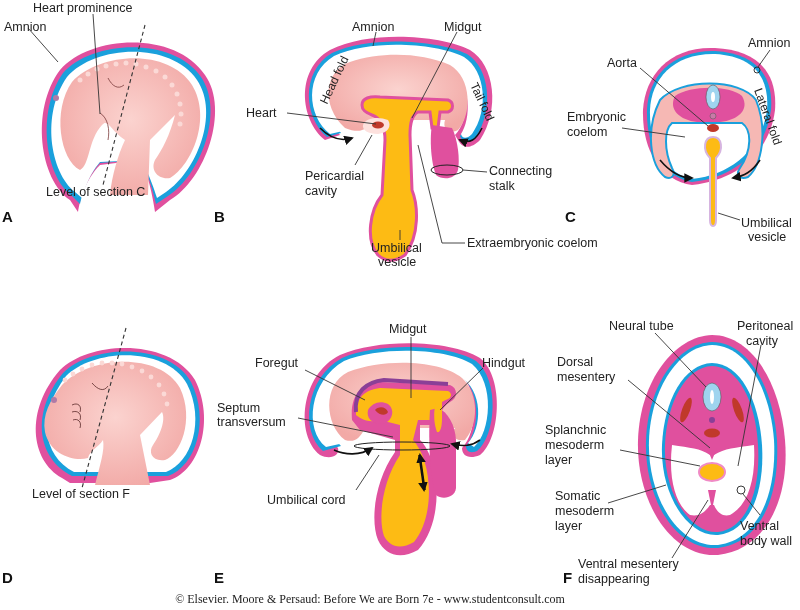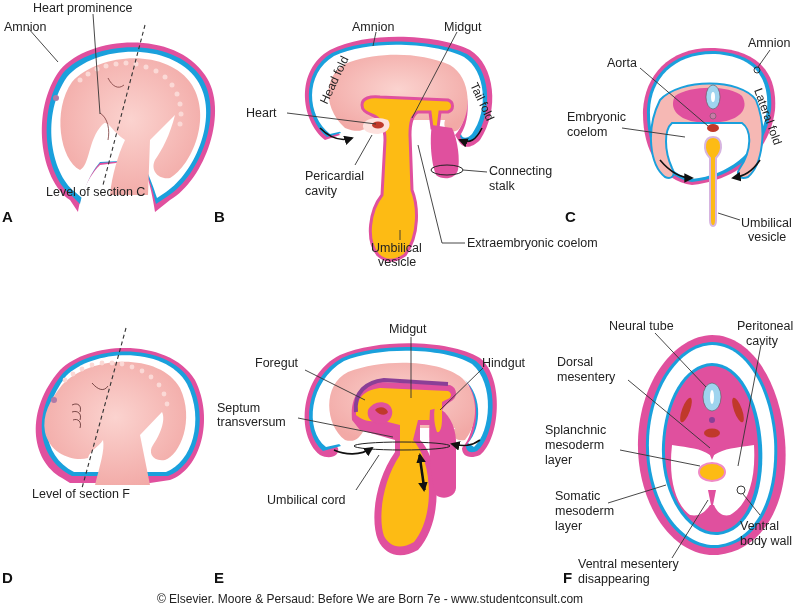--- a/index.html
+++ b/index.html
@@ -4,21 +4,21 @@
 <style>
   html, body { margin:0; padding:0; background:#ffffff; }
   body { width:800px; height:610px; position:relative; overflow:hidden; font-family:"Liberation Sans", sans-serif; }
   #fig { position:absolute; left:0; top:0; width:800px; height:610px; }
   .lbl { font-family:"Liberation Sans", sans-serif; font-size:12.5px; fill:#222; }
   .rot { font-family:"Liberation Sans", sans-serif; font-size:12px; fill:#222; }
   .panel { font-family:"Liberation Sans", sans-serif; font-size:15px; font-weight:bold; fill:#111; }
   .lead { stroke:#333; stroke-width:0.9; fill:none; }
   .dash { stroke:#333; stroke-width:1.1; fill:none; stroke-dasharray:4 3; }
   .arrow { stroke:#111; stroke-width:1.6; fill:none; marker-end:url(#ah); }
-  .copy { position:absolute; left:0; top:592px; width:740px; text-align:center; font-family:Liberation Sans, sans-serif; font-size:12px; color:#222; }
+  .copy { position:absolute; left:0; top:592px; width:740px; text-align:center; font-family:Liberation Serif, serif; font-size:12px; color:#222; }
 </style>
 </head>
 <body>
 
 <svg id="fig" viewBox="0 0 800 610" xmlns="http://www.w3.org/2000/svg">
   <defs>
     <marker id="ah" viewBox="0 0 10 10" refX="8" refY="5" markerWidth="6" markerHeight="6" orient="auto">
       <path d="M0,0 L10,5 L0,10 z" fill="#111"></path>
     </marker>
     <radialGradient id="pinkgrad" cx="50%" cy="45%" r="60%">

